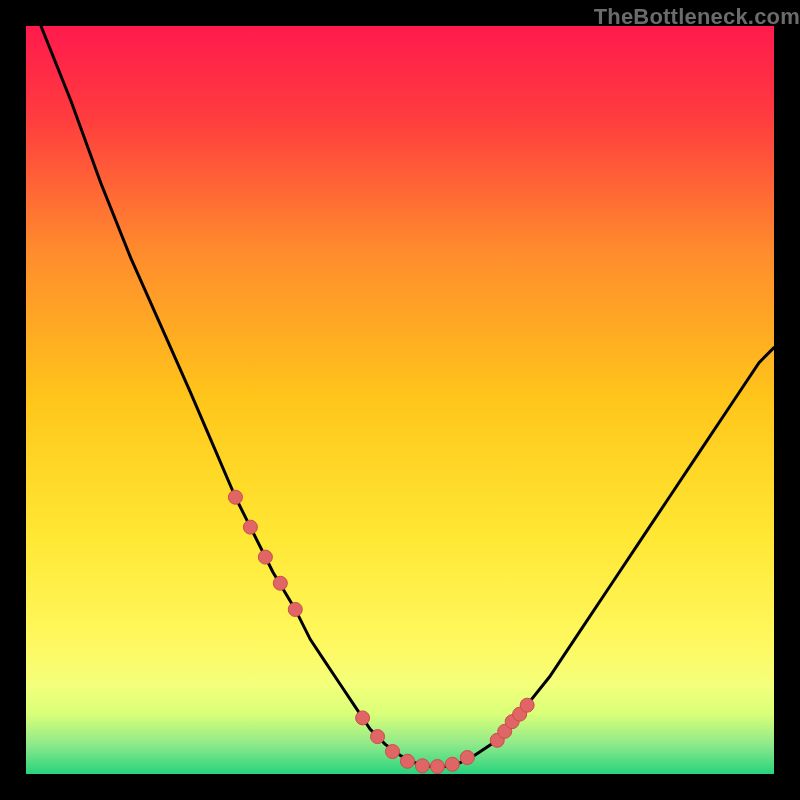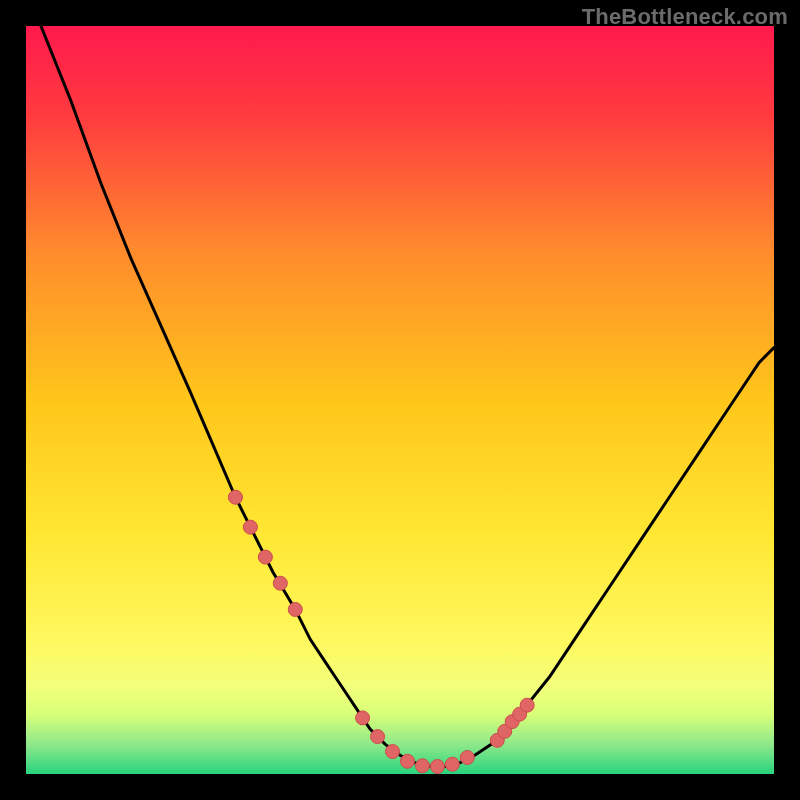--- a/index.html
+++ b/index.html
@@ -21,21 +21,21 @@
   .plot {
     position: absolute;
     left: 0;
     top: 0;
     width: 748px;
     height: 748px;
   }
   .watermark {
     position: absolute;
     top: 4px;
-    right: 12px;
+    right: 0;
     font-family: Arial, Helvetica, sans-serif;
     font-size: 22px;
     font-weight: 600;
     color: #6b6b6b;
     letter-spacing: 0.2px;
   }
 </style>
 </head>
 <body>
 

